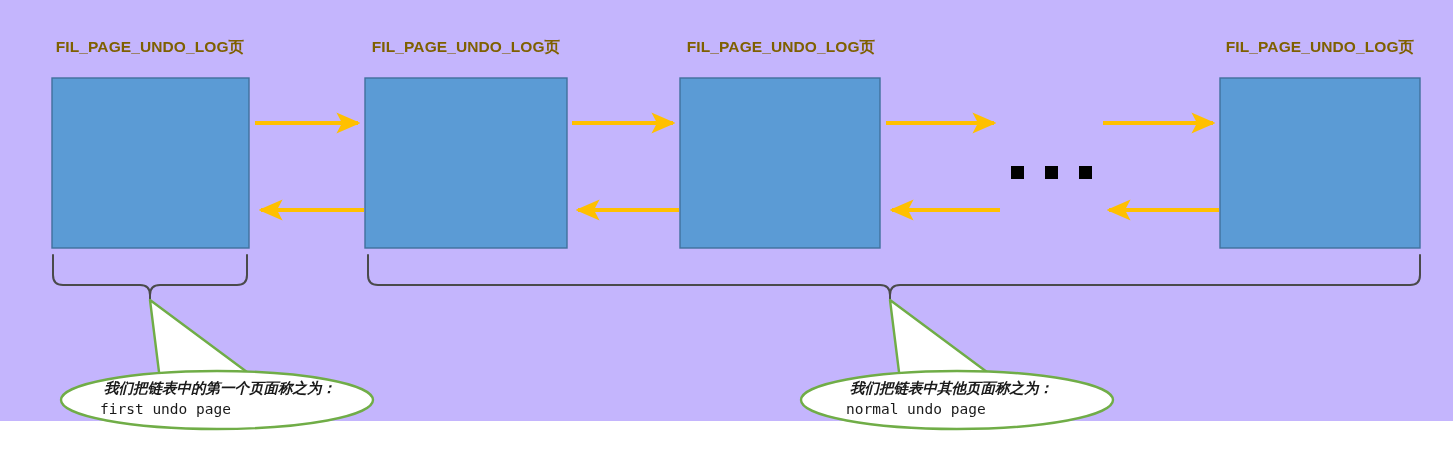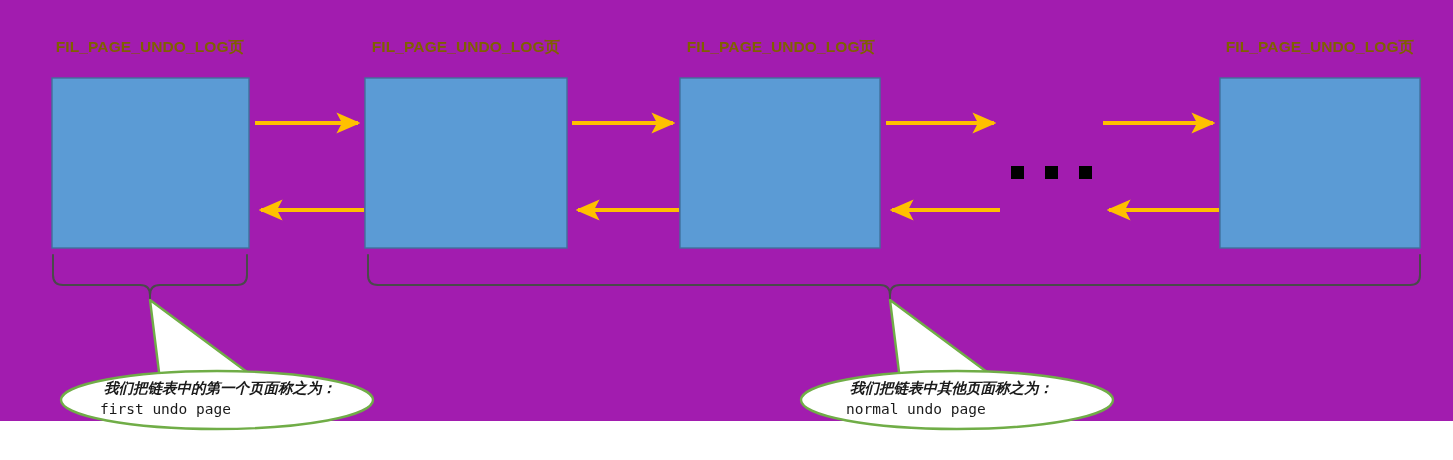--- a/index.html
+++ b/index.html
@@ -10,21 +10,21 @@
   body {
     width: 1453px;
     height: 460px;
     font-family: "Liberation Sans", sans-serif;
     overflow: hidden;
   }
   #diagram-root {
     position: relative;
     width: 1453px;
     height: 421px;
-    background: #a21caf;
+    background: #c4b5fd;
   }
   svg.diagram-canvas {
     position: absolute;
     left: 0;
     top: 0;
     width: 1453px;
     height: 460px;
     display: block;
   }
   .page-label {

